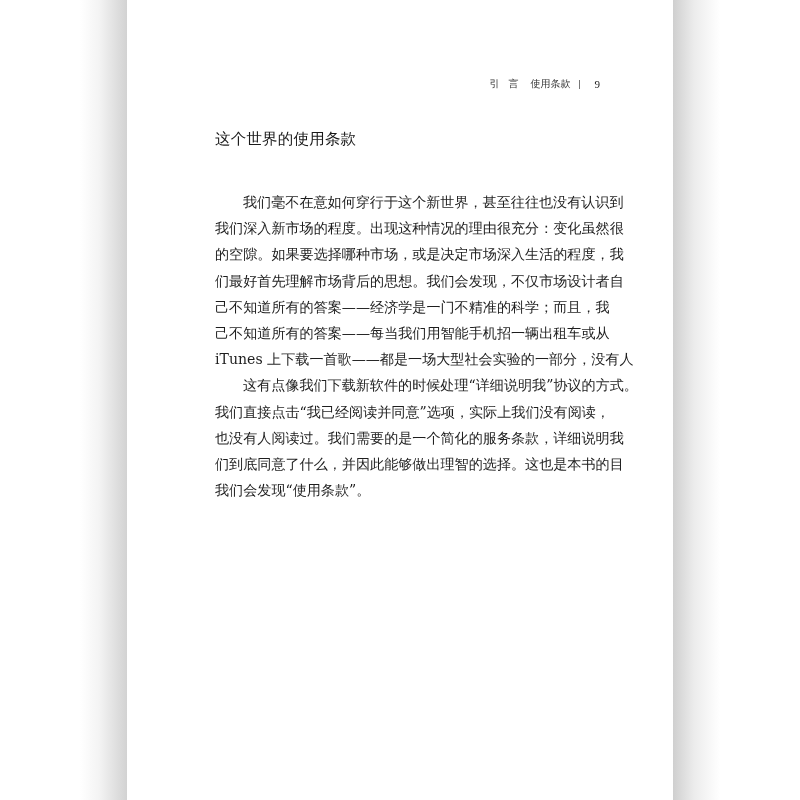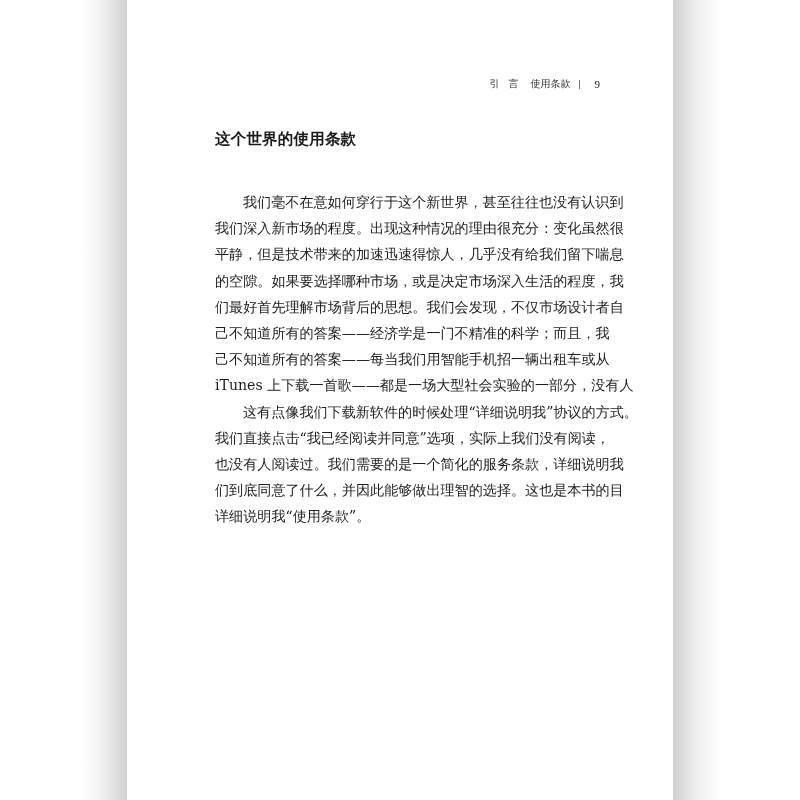--- a/index.html
+++ b/index.html
@@ -67,21 +67,21 @@
       font-family: "Liberation Serif", serif;
       font-size: 11px;
       color: #222222;
     }
     .section-title {
       position: absolute;
       left: 88px;
       top: 129px;
       font-family: "DejaVu Sans", sans-serif;
       font-size: 15.5px;
-      font-weight: bold;
+      font-weight: normal;
       color: #1a1a1a;
       margin: 0;
       letter-spacing: 0.2px;
     }
     .body-text {
       position: absolute;
       left: 88px;
       top: 161px;
       width: 387px;
       font-family: "DejaVu Serif", serif;
@@ -123,30 +123,29 @@
       <span class="sep"></span>
       <span class="pagenum">9</span>
     </div>
 
     <h2 class="section-title">这个世界的使用条款</h2>
 
     <div class="body-text">
       <div class="para">
         <span class="line indent">我们毫不在意如何穿行于这个新世界，甚至往往也没有认识到</span>
         <span class="line">我们深入新市场的程度。出现这种情况的理由很充分：变化虽然很</span>
-        <span class="line">平静，但是技术带来的加速迅速得惊人，几乎没有给我们留下喘息</span>
         <span class="line">的空隙。如果要选择哪种市场，或是决定市场深入生活的程度，我</span>
         <span class="line">们最好首先理解市场背后的思想。我们会发现，不仅市场设计者自</span>
         <span class="line">己不知道所有的答案——经济学是一门不精准的科学；而且，我</span>
         <span class="line">己不知道所有的答案——每当我们用智能手机招一辆出租车或从</span>
         <span class="line">iTunes 上下载一首歌——都是一场大型社会实验的一部分，没有人</span>
       </div>
       <div class="para">
         <span class="line indent">这有点像我们下载新软件的时候处理“详细说明我”协议的方式。</span>
         <span class="line">我们直接点击“我已经阅读并同意”选项，实际上我们没有阅读，</span>
         <span class="line">也没有人阅读过。我们需要的是一个简化的服务条款，详细说明我</span>
         <span class="line">们到底同意了什么，并因此能够做出理智的选择。这也是本书的目</span>
-        <span class="line last">详细说明我“使用条款”。</span>
+        <span class="line last">我们会发现“使用条款”。</span>
       </div>
     </div>
 
   </div>
 </div>
 
 </body></html>

